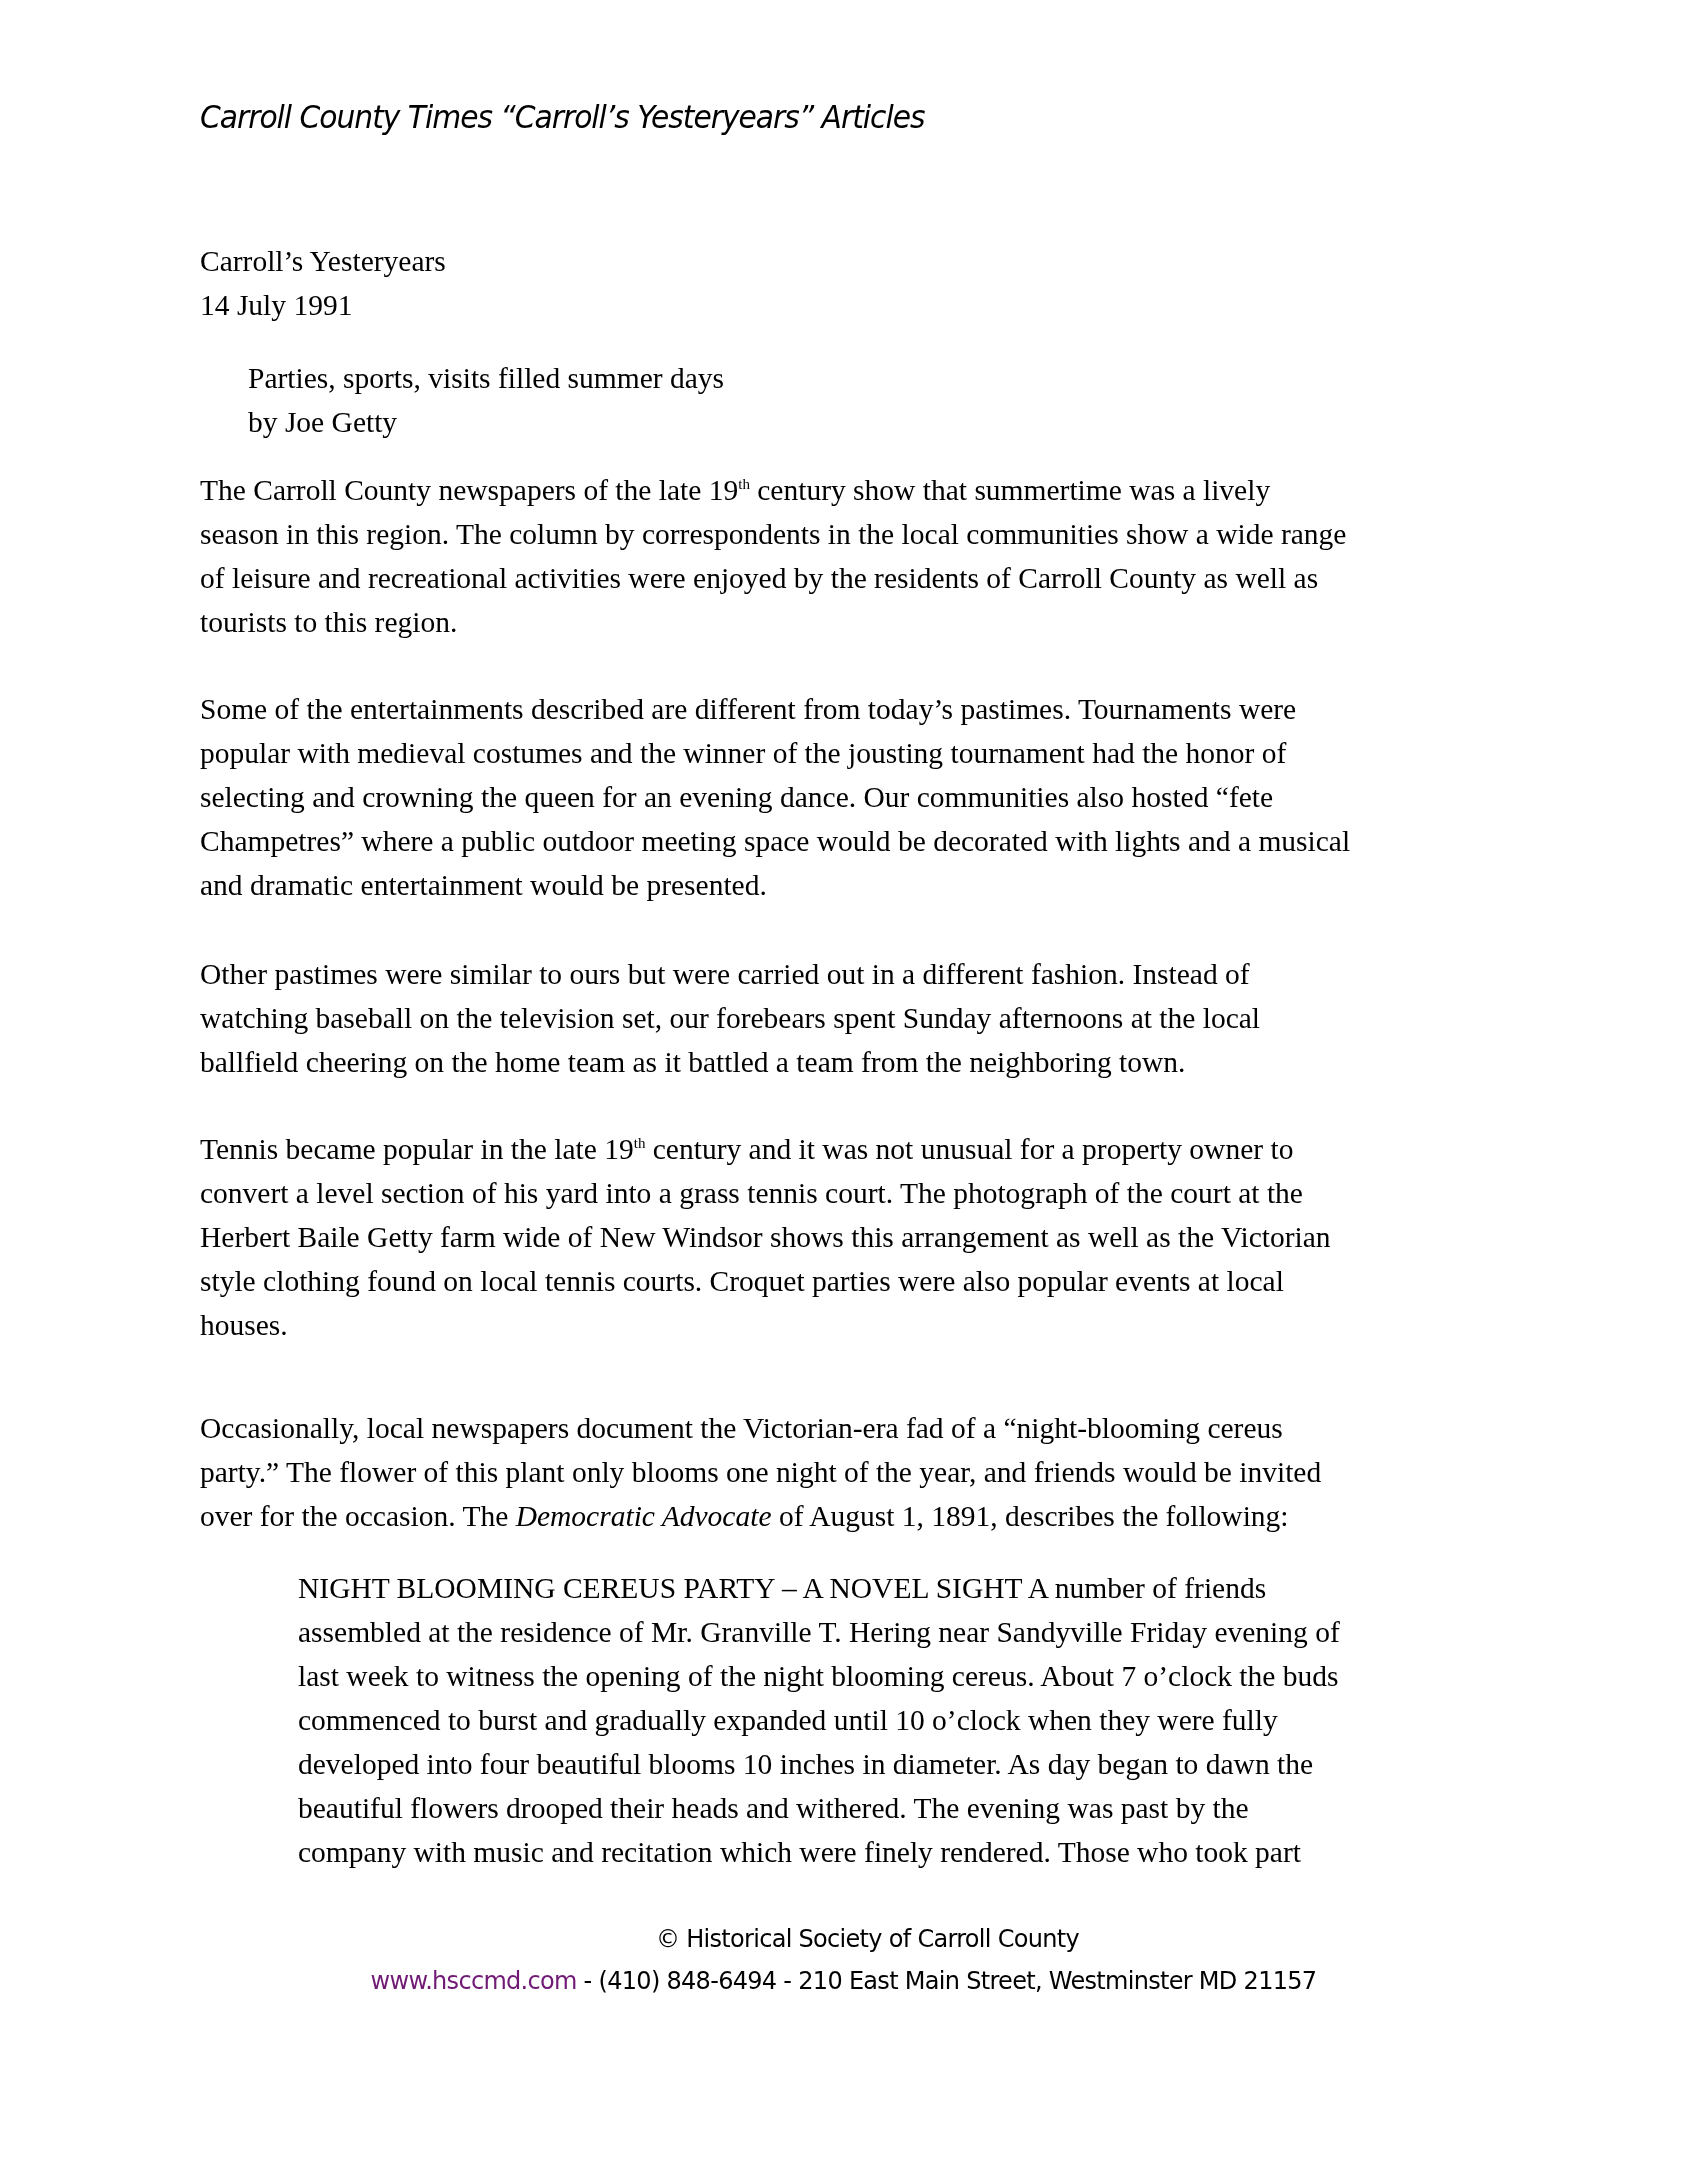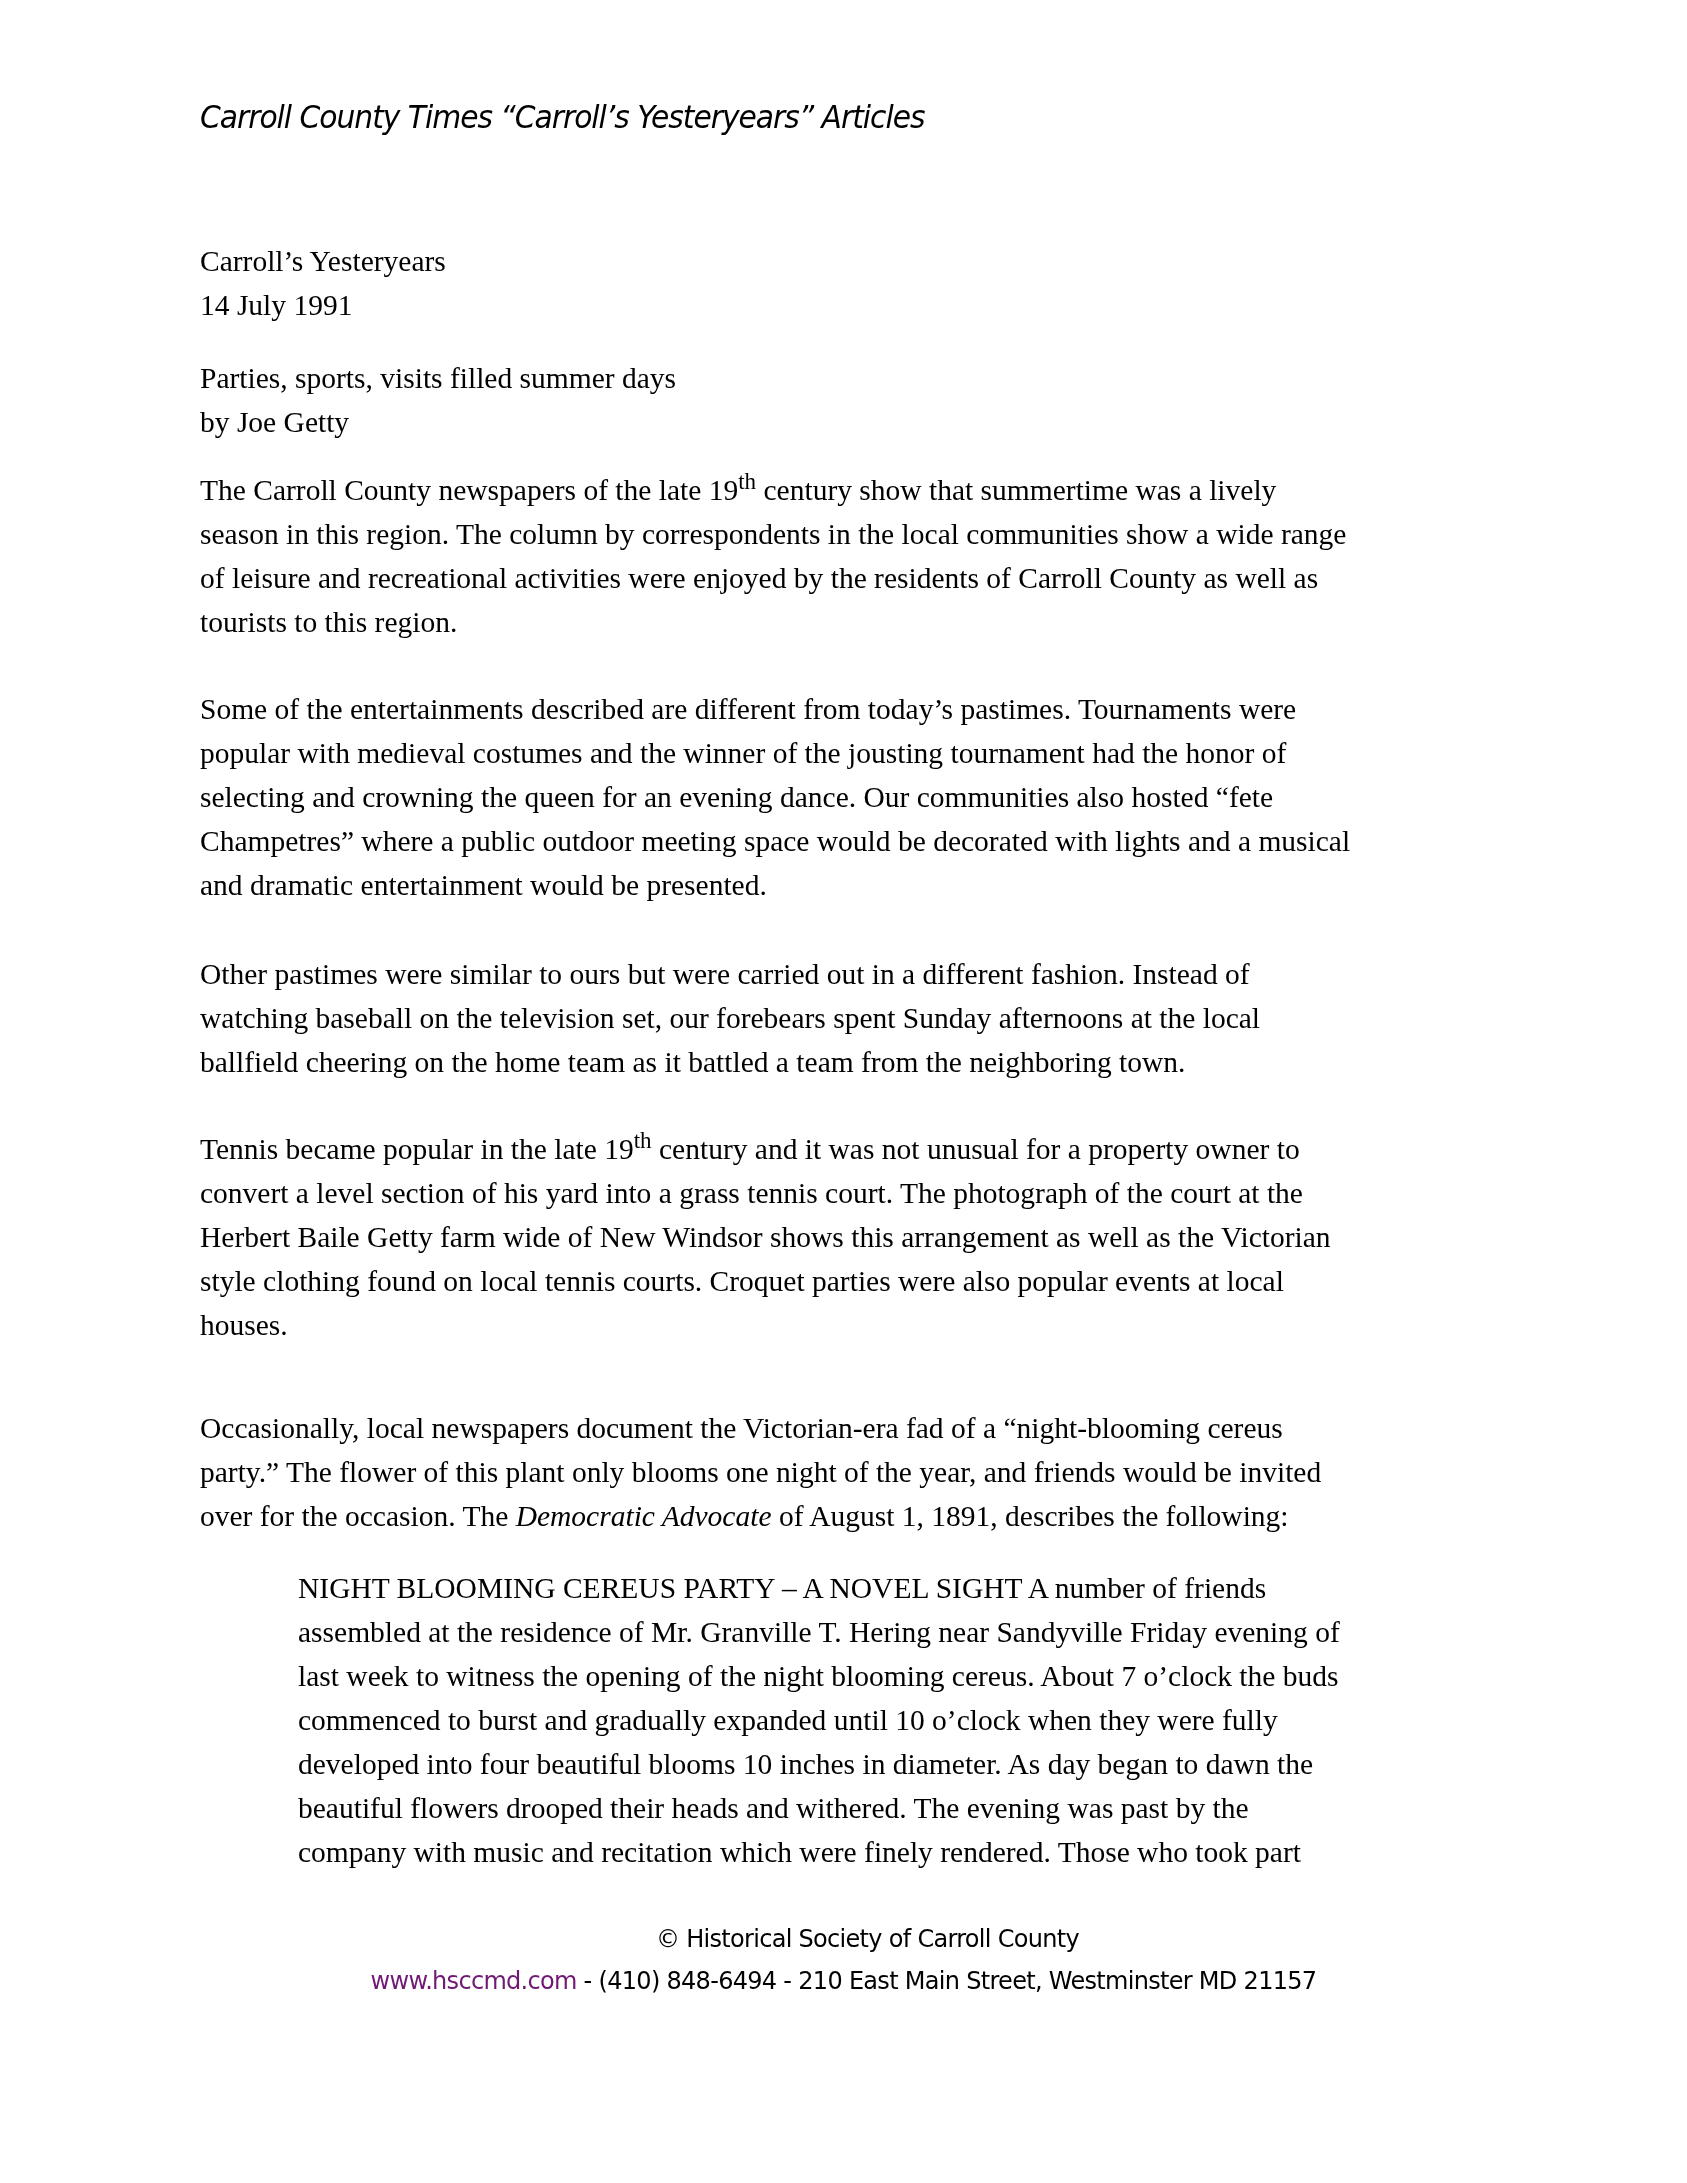--- a/index.html
+++ b/index.html
@@ -31,33 +31,33 @@
       font-size: 29.5px;
       line-height: 44px;
       white-space: nowrap;
     }
     .block {
       position: absolute;
       left: 200px;
     }
     .line { display: block; }
     .meta { top: 239px; }
-    .headline { top: 356px; }
+    .headline { top: 356px; margin-left: 48px; }
     .p1 { top: 468px; }
     .p2 { top: 687px; }
     .p3 { top: 952px; }
     .p4 { top: 1127px; }
     .p5 { top: 1390px; margin-top: 16px; }
     .quote {
       position: absolute;
       left: 298px;
       top: 1566px;
     }
     sup {
-      font-size: 23px;
+      font-size: 15px;
       line-height: 0;
       vertical-align: 11.2px;
     }
     em { font-style: italic; }
     .footer {
       position: absolute;
       left: 0;
       width: 1687px;
       text-align: center;
       font-family: "DejaVu Sans", sans-serif;

